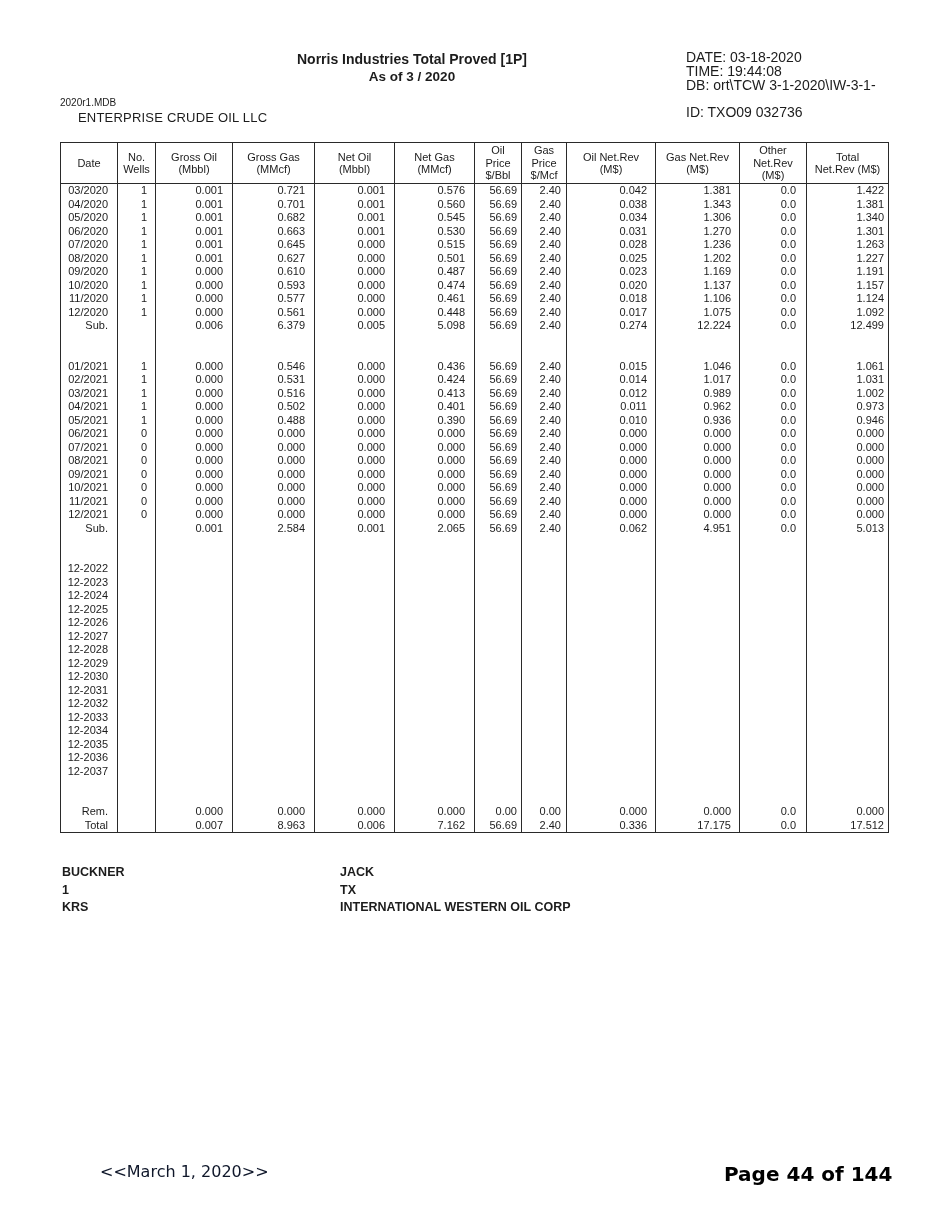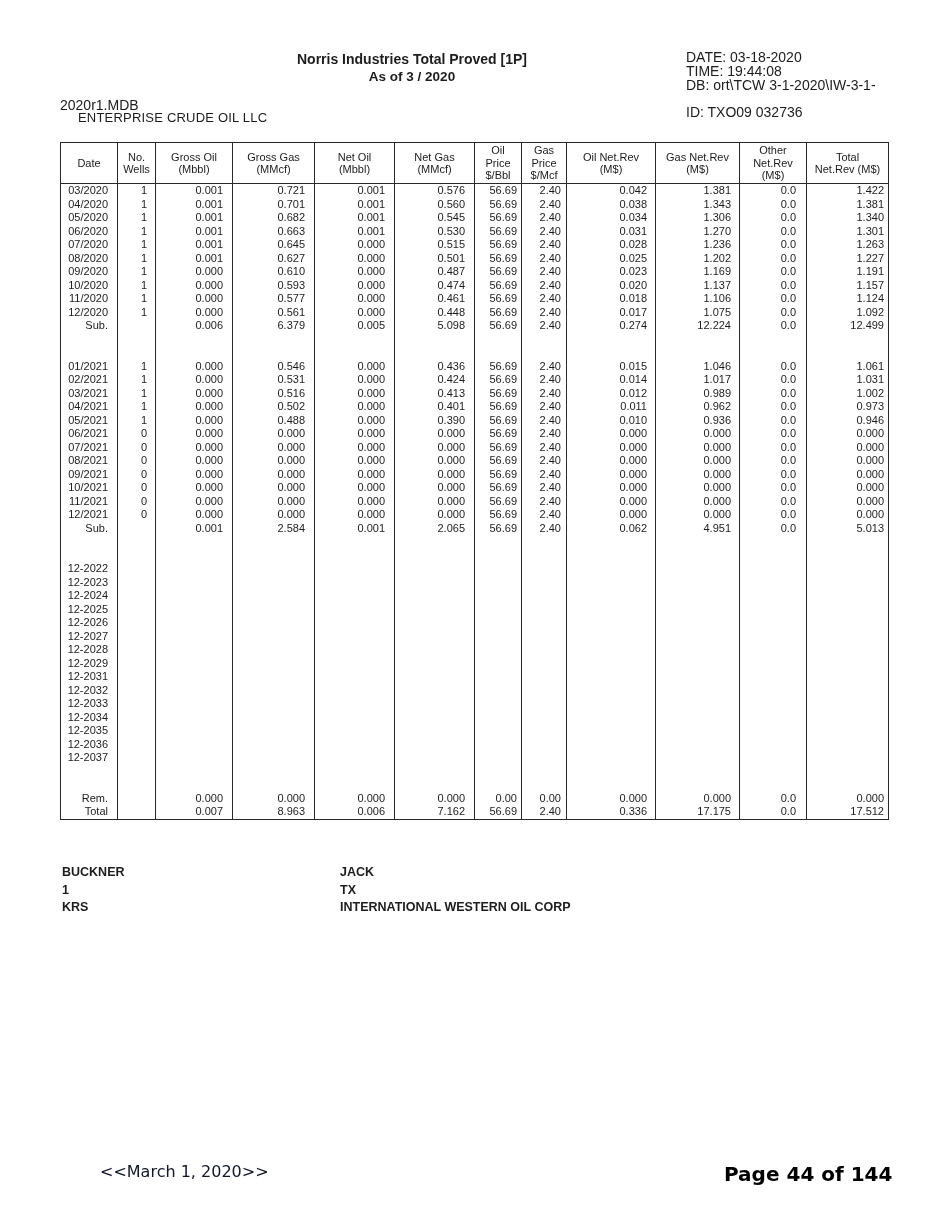--- a/index.html
+++ b/index.html
@@ -2,21 +2,21 @@
 <html><head>
 <meta charset="utf-8">
 <style>
   html,body { margin:0; padding:0; background:#e8e8e8; }
   .page {
     position:relative; width:930px; height:1208px; background:#ffffff;
     font-family:"Liberation Sans", sans-serif; color:#1c1c1c; overflow:hidden;
   }
   
   .company { position:absolute; left:78px; top:66px; font-size:13px; letter-spacing:.2px;margin-top:44px; }
-  .dbfile  { position:absolute; left:60px; top:97px; font-size:14px; }
+  .dbfile  { position:absolute; left:60px; top:97px; font-size:10px; }
   .title-block { position:absolute; left:0; top:51px; width:824px; text-align:center; font-weight:bold; }
   .title-line1 { font-size:14px; line-height:17px; }
   .title-line2 { font-size:13.5px; line-height:17px; }
   .meta { position:absolute; left:686px; top:51px; font-size:14px; line-height:13.8px; }
   .meta .id-line { margin-top:14px; }
   
   .econ-table {
     position:absolute; left:60px; top:142px; width:828px;
     border-collapse:collapse; table-layout:fixed;
     border:1px solid #2a2a2a;
@@ -618,20 +618,34 @@
           <td class="c4"></td>
           <td class="c5"></td>
           <td class="c6"></td>
           <td class="c7"></td>
           <td class="c8"></td>
           <td class="c9"></td>
           <td class="c10"></td>
           <td class="c11"></td>
         </tr>
         <tr>
+          <td class="c0">12-2030</td>
+          <td class="c1"></td>
+          <td class="c2"></td>
+          <td class="c3"></td>
+          <td class="c4"></td>
+          <td class="c5"></td>
+          <td class="c6"></td>
+          <td class="c7"></td>
+          <td class="c8"></td>
+          <td class="c9"></td>
+          <td class="c10"></td>
+          <td class="c11"></td>
+        </tr>
+        <tr>
           <td class="c0">12-2031</td>
           <td class="c1"></td>
           <td class="c2"></td>
           <td class="c3"></td>
           <td class="c4"></td>
           <td class="c5"></td>
           <td class="c6"></td>
           <td class="c7"></td>
           <td class="c8"></td>
           <td class="c9"></td>

